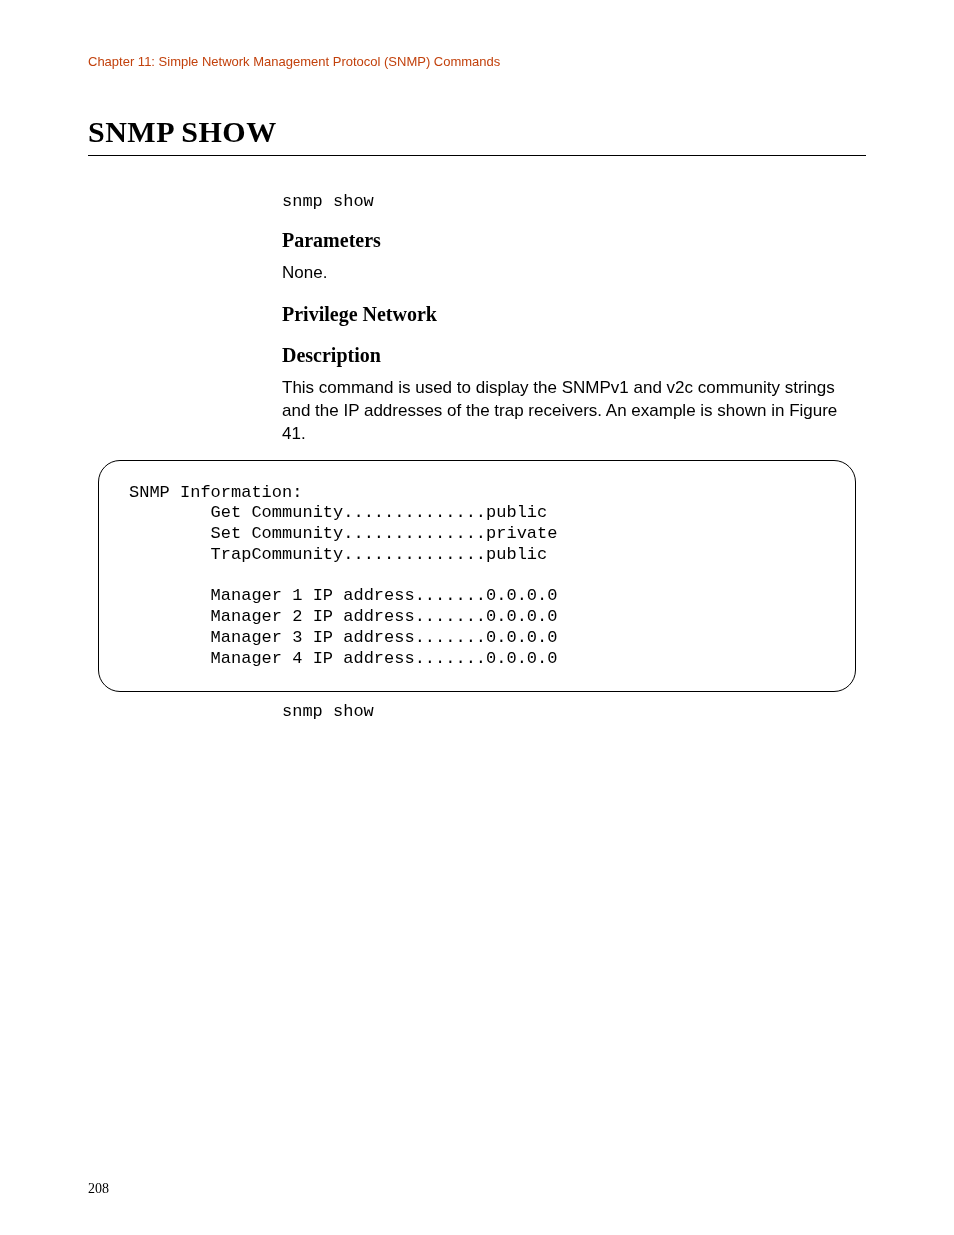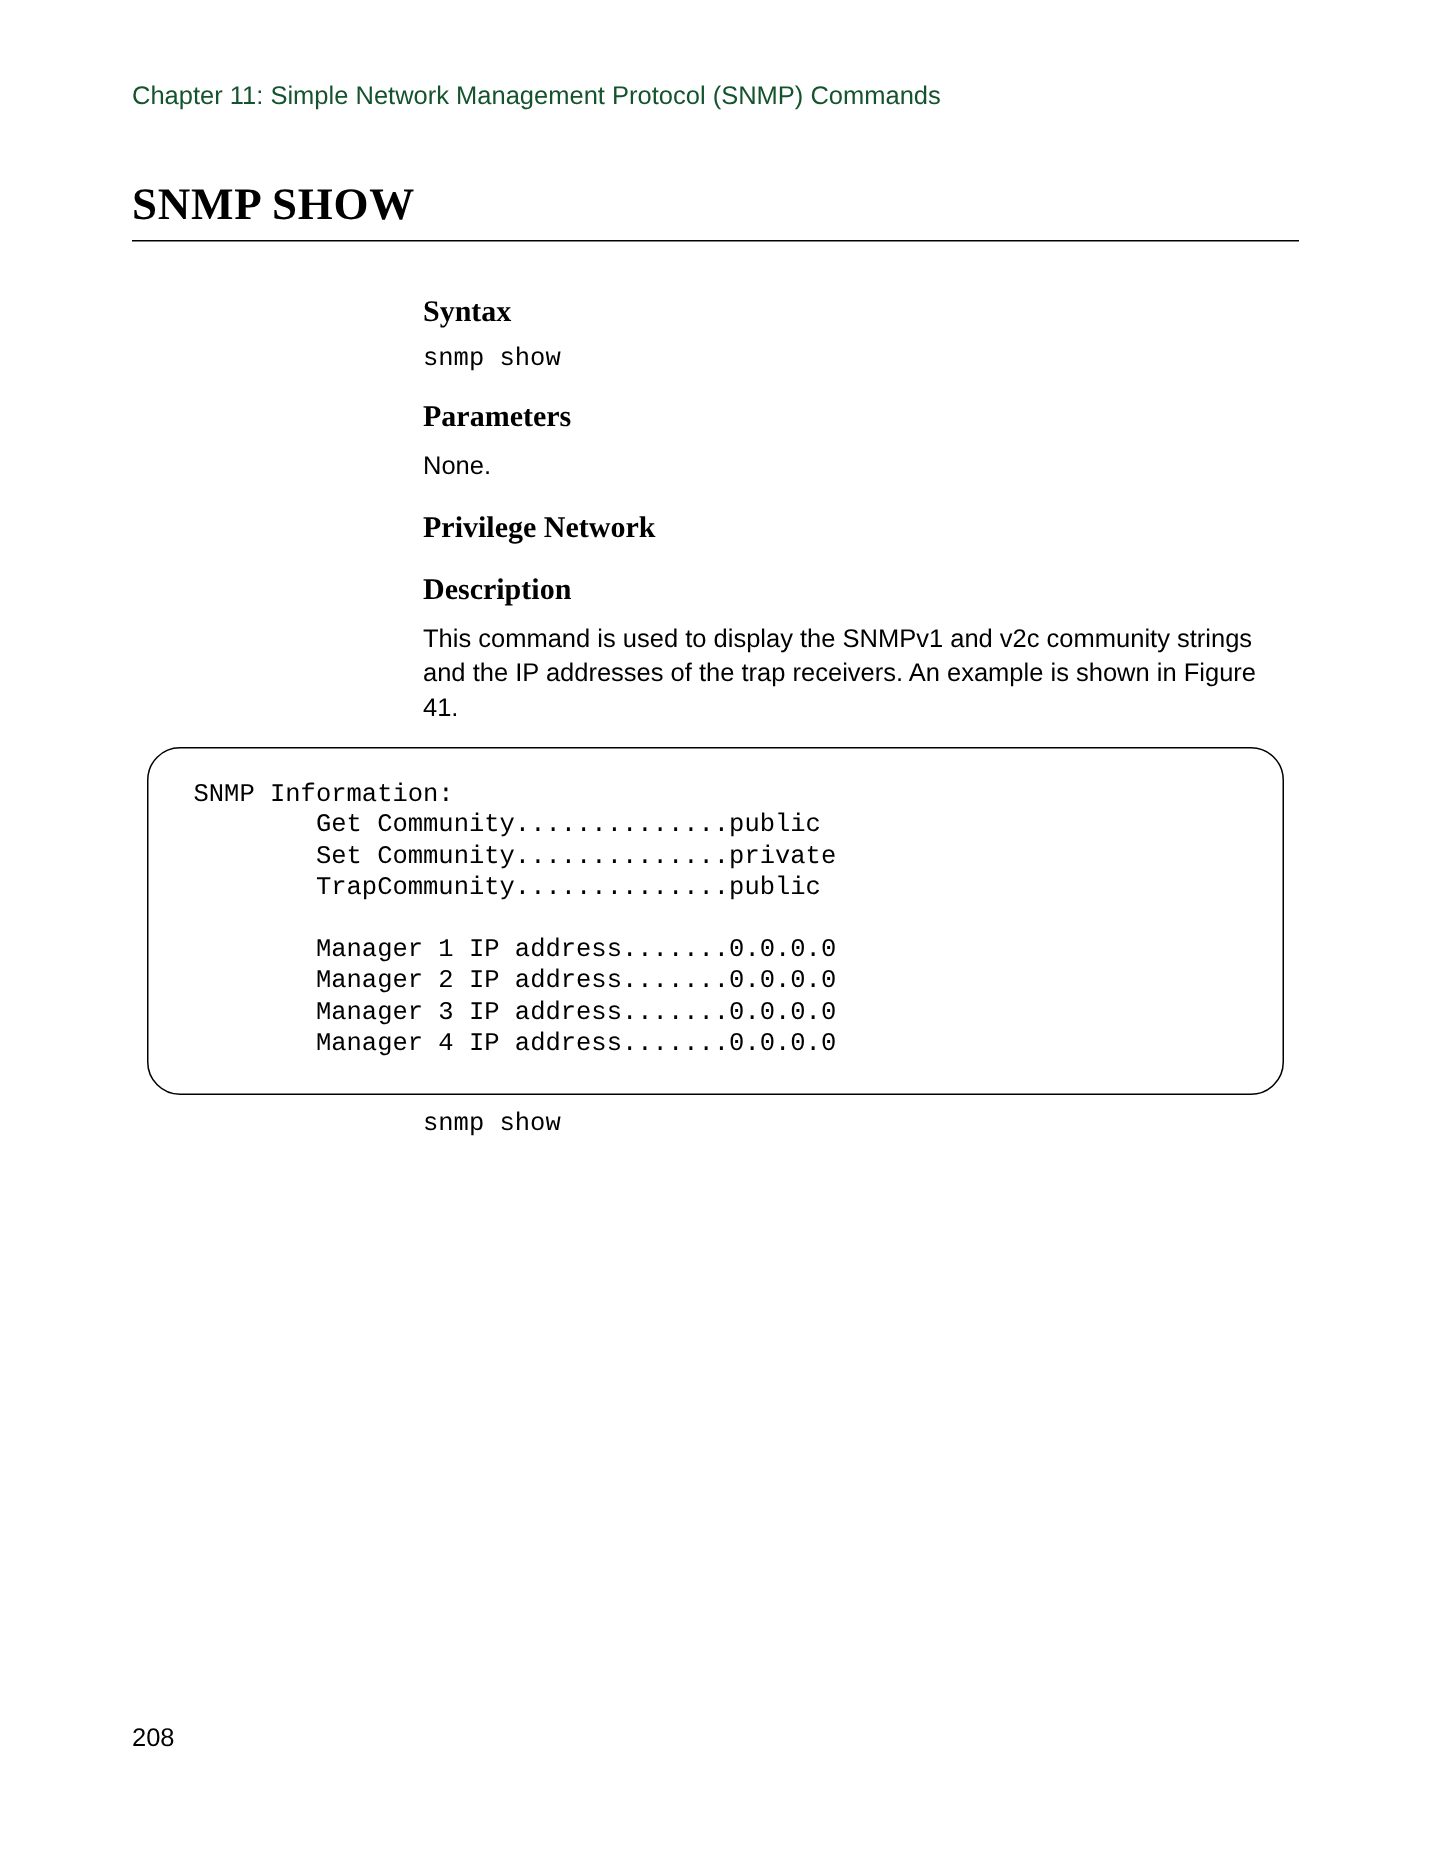--- a/index.html
+++ b/index.html
@@ -14,22 +14,22 @@
   }
   .page {
     position: relative;
     width: 954px;
     height: 1235px;
     box-sizing: border-box;
     padding: 54px 88px 40px 88px;
   }
   .running-header {
     font-family: Arial, Helvetica, sans-serif;
-    font-size: 17px;
-    color: #14532d;
+    font-size: 13px;
+    color: #c2410c;
     margin-bottom: 46px;
   }
   .title-block {
     border-bottom: 1.5px solid #000;
     padding-bottom: 6px;
     margin-bottom: 36px;
   }
   .title {
     font-family: "Times New Roman", Times, serif;
     font-weight: bold;
@@ -74,39 +74,38 @@
   }
   .figure-caption {
     font-family: Arial, Helvetica, sans-serif;
     font-size: 17px;
     text-align: center;
     margin: 22px 0 10px 0;
   }
   .page-number {
     position: absolute;
     left: 88px;
-    bottom: 66px;
-    font-family: Liberation Sans, sans-serif;
-    font-size: 17px;
+    bottom: 38px;
+    font-family: Liberation Serif, serif;
+    font-size: 14px;
   }
 </style>
 </head>
 <body>
 
 <div class="page">
 
   <div class="running-header">Chapter 11: Simple Network Management Protocol (SNMP) Commands</div>
 
   <div class="title-block">
     <span class="title">SNMP SHOW</span>
   </div>
 
   <div class="body-col">
 
-    <div class="sec-head">Syntax</div>
     <div class="mono">snmp show</div>
 
     <div class="sec-head">Parameters</div>
     <div class="para">None.</div>
 
     <div class="sec-head">Privilege Network</div>
 
     <div class="sec-head">Description</div>
     <div class="para">This command is used to display the SNMPv1 and v2c community strings and the IP addresses of the trap receivers. An example is shown in Figure 41.</div>
 

